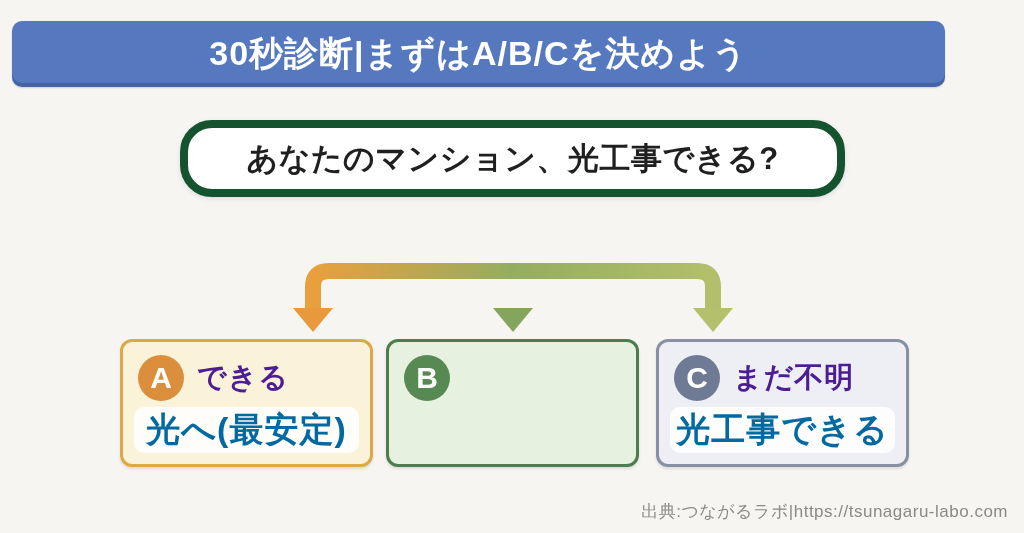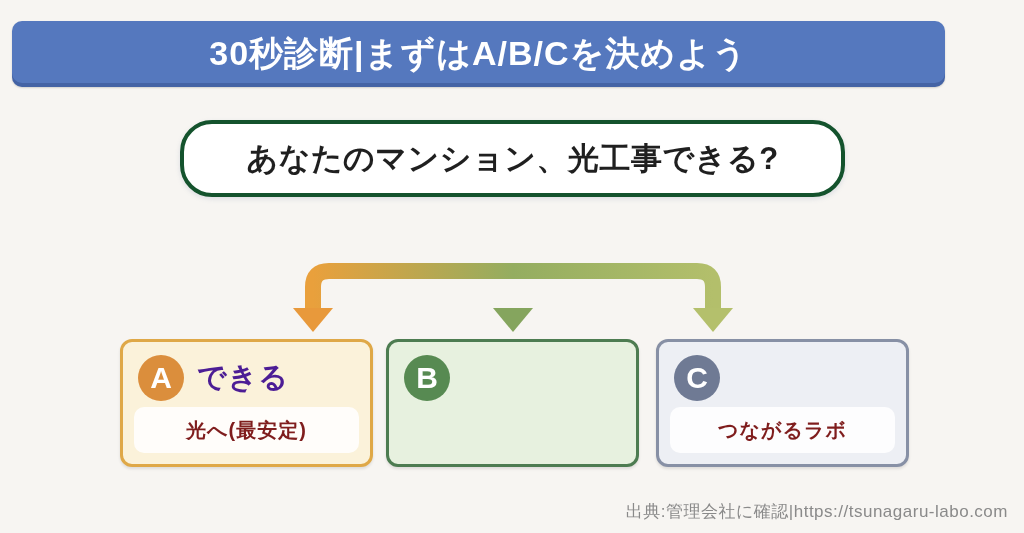--- a/index.html
+++ b/index.html
@@ -25,21 +25,21 @@
     color: #ffffff;
     font-size: 34px;
     font-weight: bold;
     letter-spacing: 1px;
   }
   .question-box {
     position: absolute;
     left: 180px; top: 120px;
     width: 665px; height: 77px;
     background: #ffffff;
-    border: 4px solid #14532d;
+    border: 8px solid #14532d;
     border-radius: 32px;
     box-sizing: border-box;
     box-shadow: 0 2px 5px rgba(110, 130, 165, 0.20);
     display: flex; align-items: center; justify-content: center;
   }
   .question-text {
     font-size: 31px;
     font-weight: bold;
     color: #1f1f1f;
     letter-spacing: 0.5px;
@@ -86,23 +86,23 @@
   }
   .pill {
     position: absolute;
     left: 11px; right: 11px; bottom: 11px;
     height: 46px;
     border-radius: 10px;
     background: rgba(255, 255, 255, 0.85);
     display: flex; align-items: center; justify-content: center;
   }
   .pill-text {
-    font-size: 20px;
+    font-size: 34px;
     font-weight: bold;
-    color: #7f1d1d;
+    color: #0369a1;
     letter-spacing: 1px;
   }
   .footer {
     position: absolute;
     right: 16px; bottom: 10px;
     font-size: 17px;
     color: #8a8a8a;
     letter-spacing: 0.5px;
   }
 </style>
@@ -150,21 +150,22 @@
 
   <div class="option option-b">
     <div class="option-head">
       <span class="badge">B</span>
     </div>
   </div>
 
   <div class="option option-c">
     <div class="option-head">
       <span class="badge">C</span>
+      <span class="option-title">まだ不明</span>
     </div>
     <div class="pill">
-      <span class="pill-text">つながるラボ</span>
+      <span class="pill-text">光工事できる</span>
     </div>
   </div>
 
-  <div class="footer">出典:管理会社に確認|https://tsunagaru-labo.com</div>
+  <div class="footer">出典:つながるラボ|https://tsunagaru-labo.com</div>
 
 </div>
 
 </body></html>

